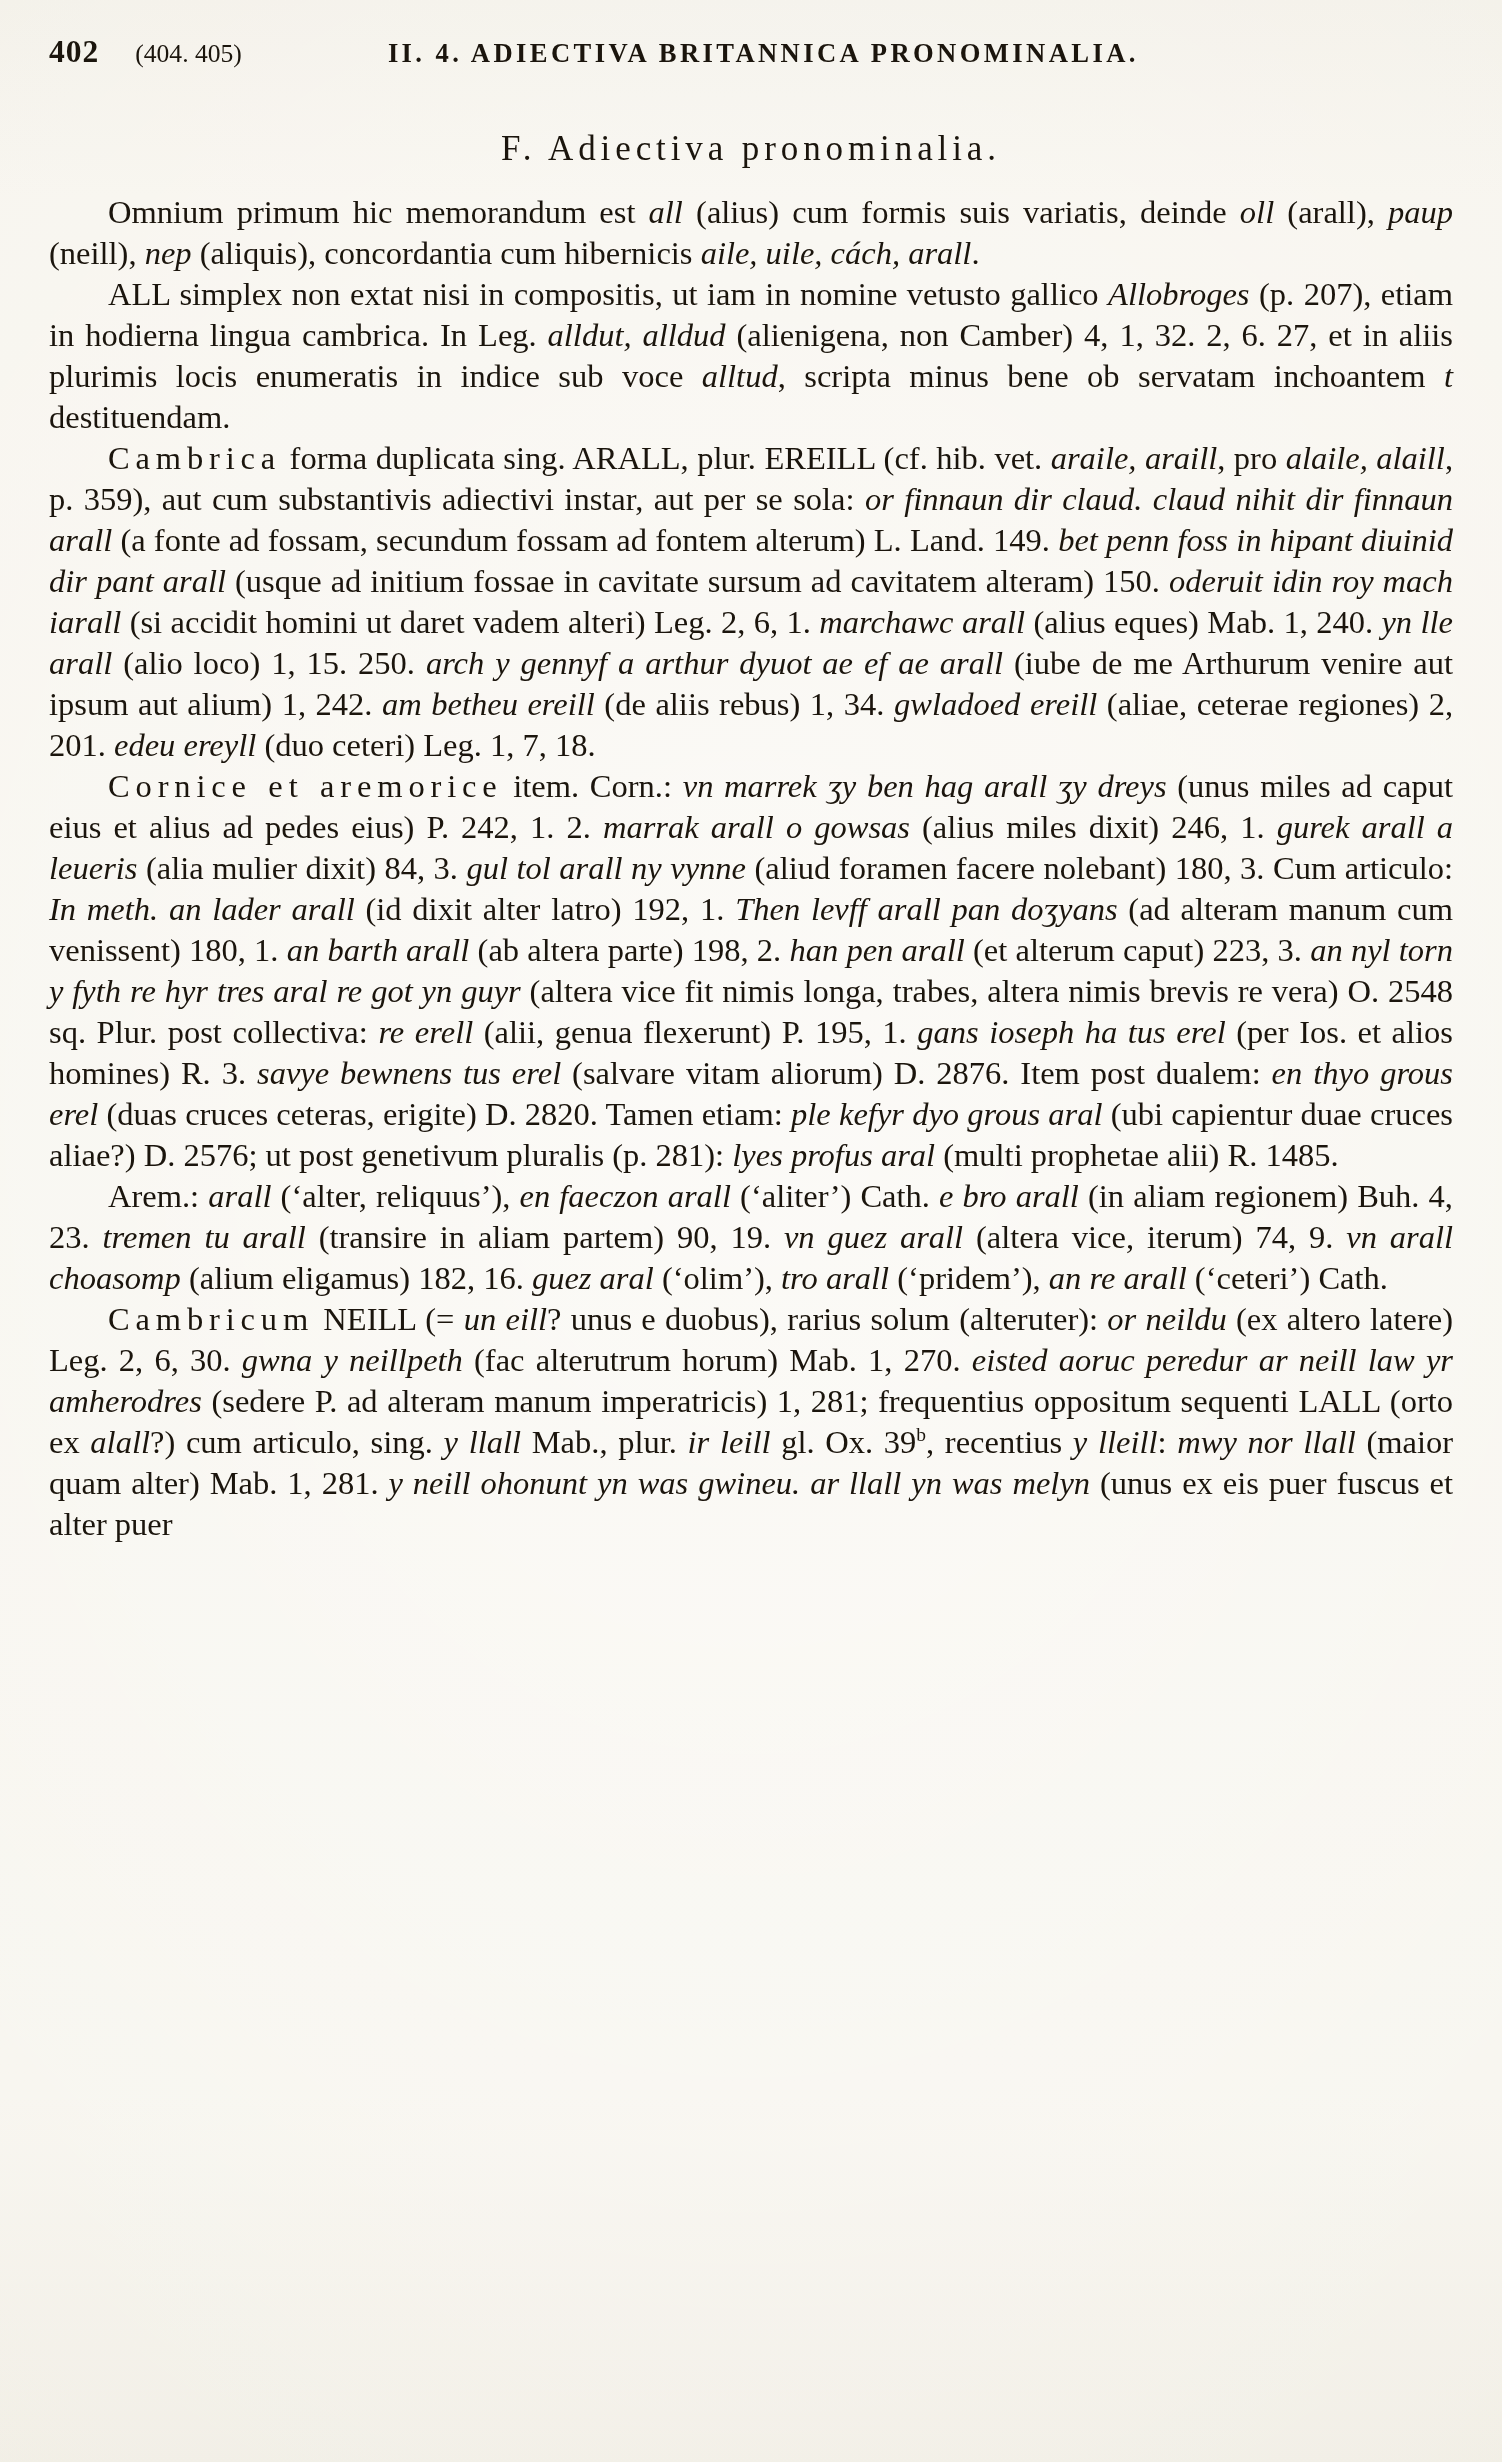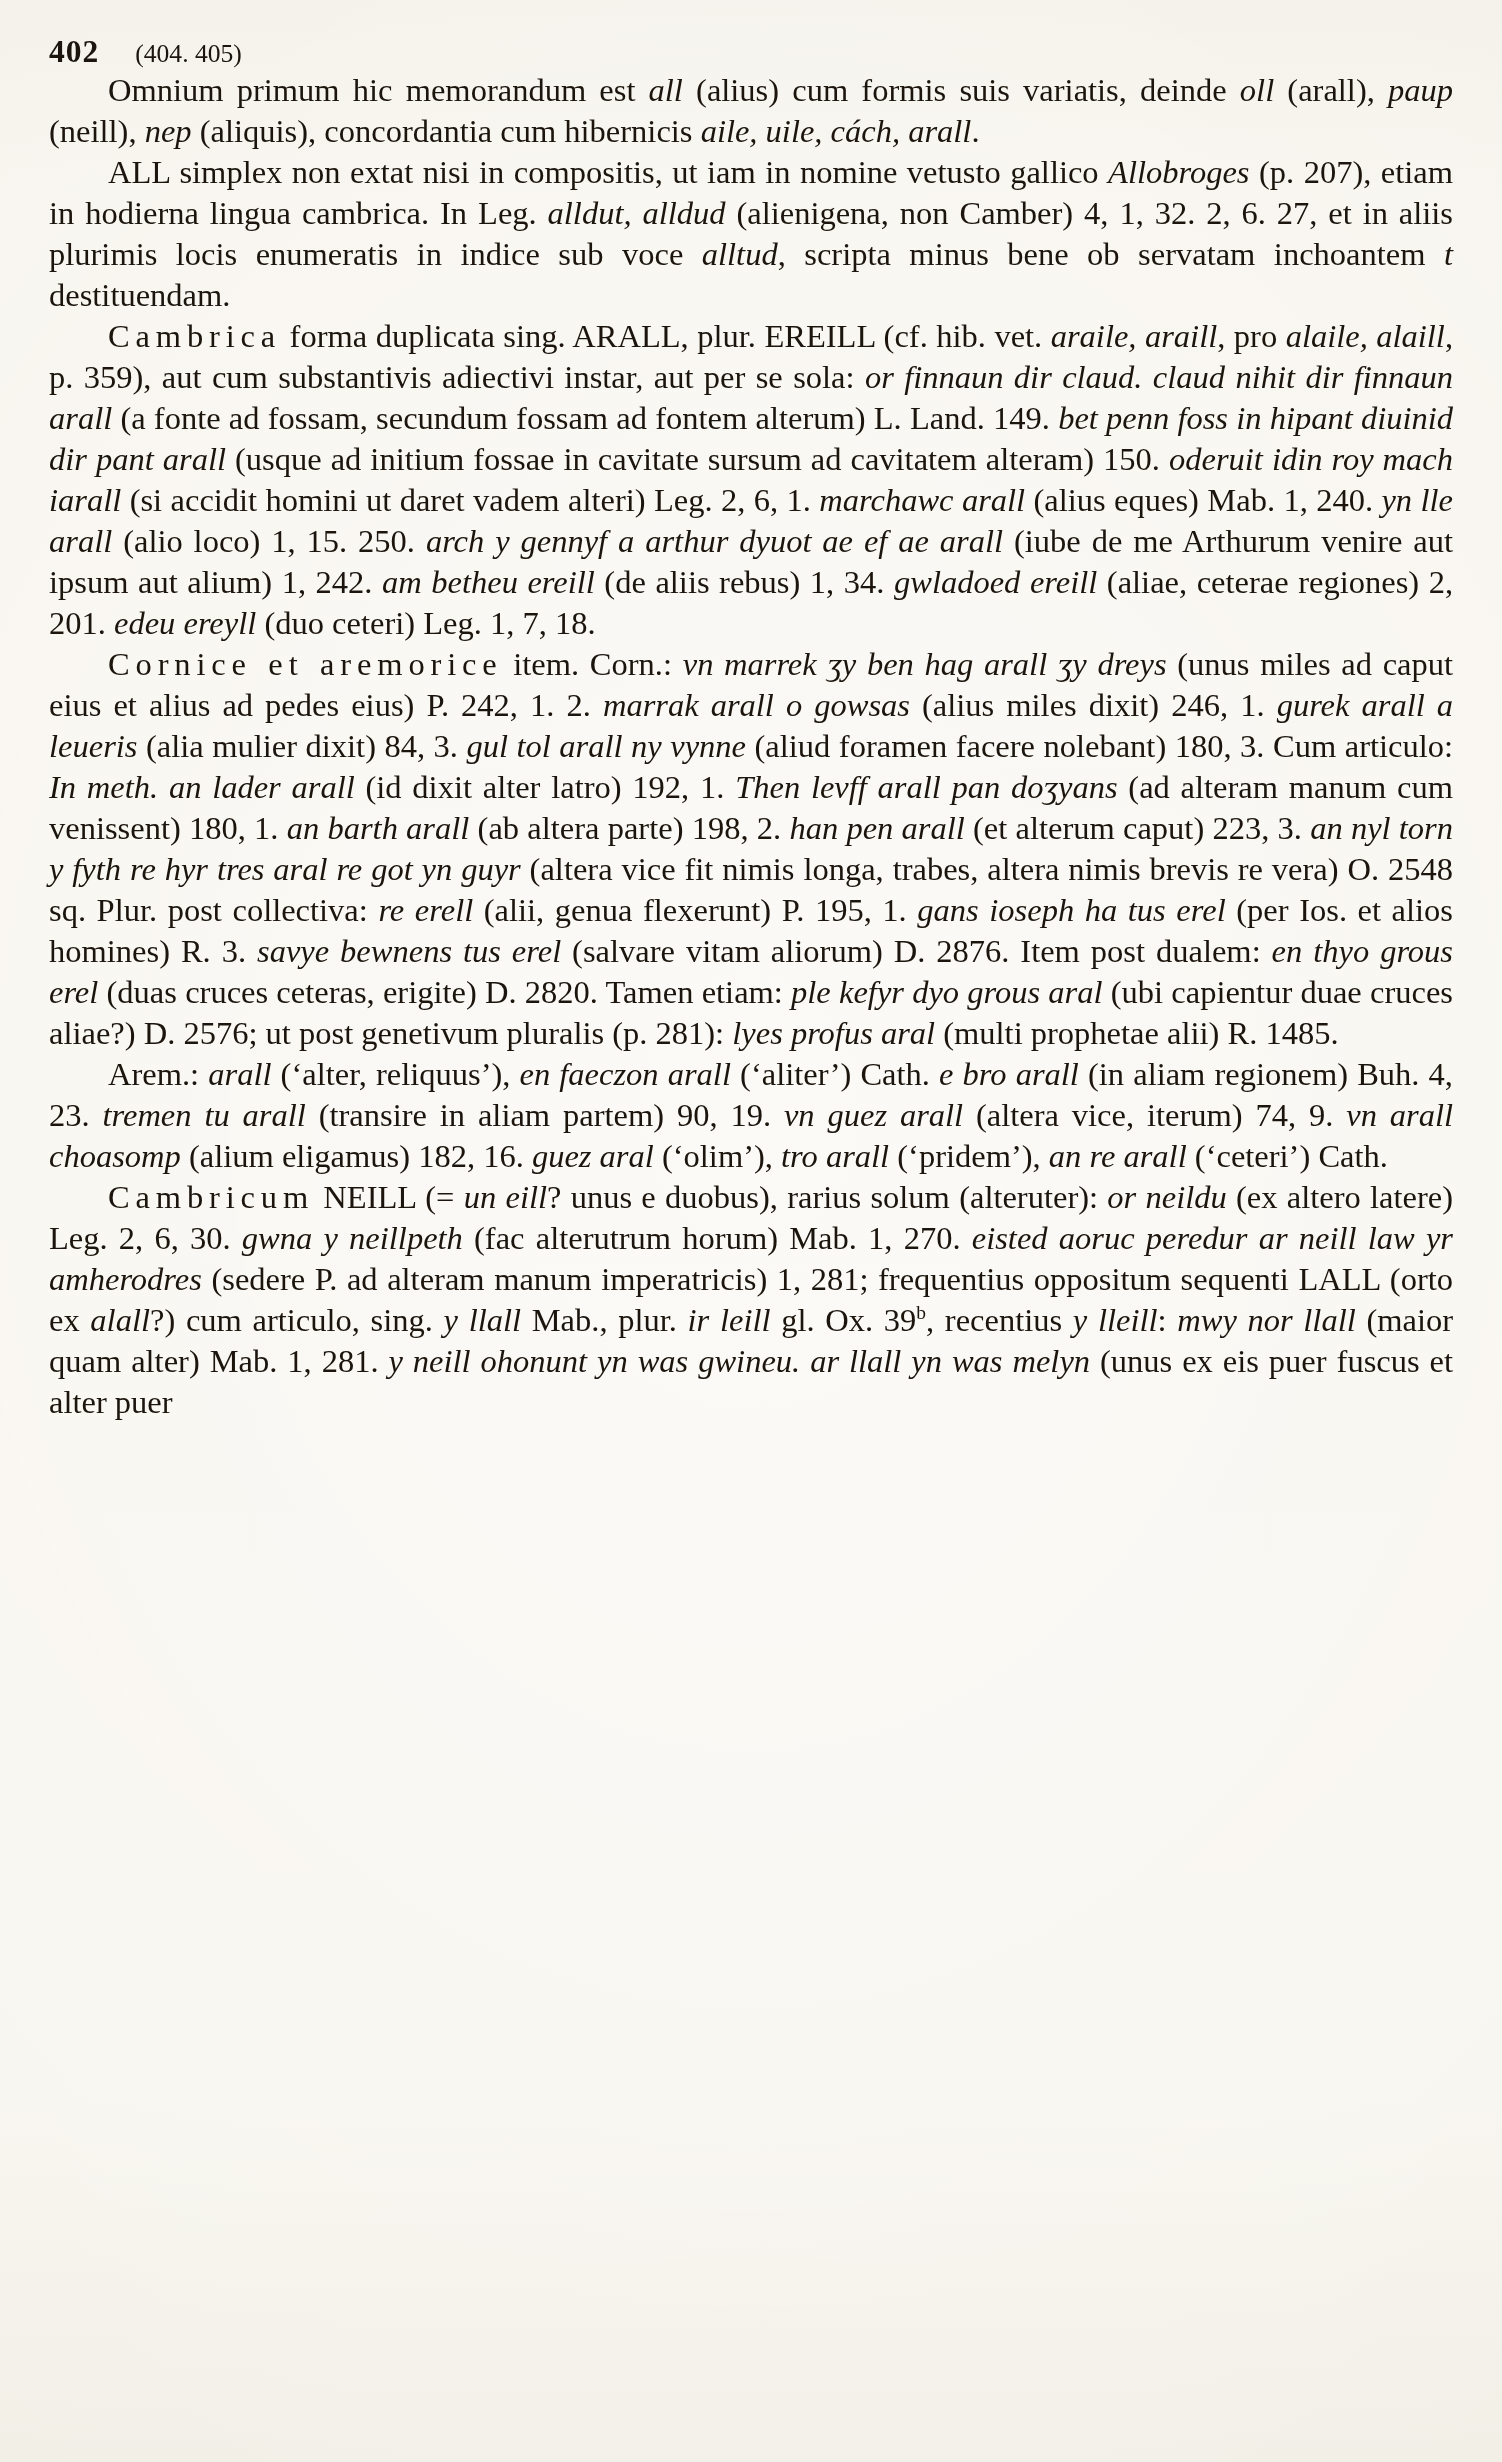--- a/index.html
+++ b/index.html
@@ -73,22 +73,24 @@
   }
 </style>
 </head>
 <body>
 
 <div class="page">
 
   <div class="header">
     <span class="pageno">402</span>
     <span class="folio">(404. 405)</span>
+    <span class="running">II. 4. ADIECTIVA BRITANNICA PRONOMINALIA.</span>
   </div>
 
+  <div class="heading">F. Adiectiva pronominalia.</div>
 
   <div class="body">
       <p class="para"><span>Omnium primum hic memorandum est </span><span class="it">all</span><span> (alius) cum formis suis variatis, deinde </span><span class="it">oll</span><span> (arall), </span><span class="it">paup</span><span> (neill), </span><span class="it">nep</span><span> (aliquis), concordantia cum hibernicis </span><span class="it">aile, uile, cách, arall</span><span>.</span></p>
       <p class="para"><span>ALL simplex non extat nisi in compositis, ut iam in nomine vetusto gallico </span><span class="it">Allobroges</span><span> (p. 207), etiam in hodierna lingua cambrica. In Leg. </span><span class="it">alldut, alldud</span><span> (alienigena, non Camber) 4, 1, 32. 2, 6. 27, et in aliis plurimis locis enumeratis in indice sub voce </span><span class="it">alltud</span><span>, scripta minus bene ob servatam inchoantem </span><span class="it">t</span><span> destituendam.</span></p>
       <p class="para"><span class="sp">Cambrica</span><span> forma duplicata sing. ARALL, plur. EREILL (cf. hib. vet. </span><span class="it">araile, araill</span><span>, pro </span><span class="it">alaile, alaill</span><span>, p. 359), aut cum substantivis adiectivi instar, aut per se sola: </span><span class="it">or finnaun dir claud. claud nihit dir finnaun arall</span><span> (a fonte ad fossam, secundum fossam ad fontem alterum) L. Land. 149. </span><span class="it">bet penn foss in hipant diuinid dir pant arall</span><span> (usque ad initium fossae in cavitate sursum ad cavitatem alteram) 150. </span><span class="it">oderuit idin roy mach iarall</span><span> (si accidit homini ut daret vadem alteri) Leg. 2, 6, 1. </span><span class="it">marchawc arall</span><span> (alius eques) Mab. 1, 240. </span><span class="it">yn lle arall</span><span> (alio loco) 1, 15. 250. </span><span class="it">arch y gennyf a arthur dyuot ae ef ae arall</span><span> (iube de me Arthurum venire aut ipsum aut alium) 1, 242. </span><span class="it">am betheu ereill</span><span> (de aliis rebus) 1, 34. </span><span class="it">gwladoed ereill</span><span> (aliae, ceterae regiones) 2, 201. </span><span class="it">edeu ereyll</span><span> (duo ceteri) Leg. 1, 7, 18.</span></p>
       <p class="para"><span class="sp">Cornice et aremorice</span><span> item. Corn.: </span><span class="it">vn marrek ʒy ben hag arall ʒy dreys</span><span> (unus miles ad caput eius et alius ad pedes eius) P. 242, 1. 2. </span><span class="it">marrak arall o gowsas</span><span> (alius miles dixit) 246, 1. </span><span class="it">gurek arall a leueris</span><span> (alia mulier dixit) 84, 3. </span><span class="it">gul tol arall ny vynne</span><span> (aliud foramen facere nolebant) 180, 3. Cum articulo: </span><span class="it">In meth. an lader arall</span><span> (id dixit alter latro) 192, 1. </span><span class="it">Then levff arall pan doʒyans</span><span> (ad alteram manum cum venissent) 180, 1. </span><span class="it">an barth arall</span><span> (ab altera parte) 198, 2. </span><span class="it">han pen arall</span><span> (et alterum caput) 223, 3. </span><span class="it">an nyl torn y fyth re hyr tres aral re got yn guyr</span><span> (altera vice fit nimis longa, trabes, altera nimis brevis re vera) O. 2548 sq. Plur. post collectiva: </span><span class="it">re erell</span><span> (alii, genua flexerunt) P. 195, 1. </span><span class="it">gans ioseph ha tus erel</span><span> (per Ios. et alios homines) R. 3. </span><span class="it">savye bewnens tus erel</span><span> (salvare vitam aliorum) D. 2876. Item post dualem: </span><span class="it">en thyo grous erel</span><span> (duas cruces ceteras, erigite) D. 2820. Tamen etiam: </span><span class="it">ple kefyr dyo grous aral</span><span> (ubi capientur duae cruces aliae?) D. 2576; ut post genetivum pluralis (p. 281): </span><span class="it">lyes profus aral</span><span> (multi prophetae alii) R. 1485.</span></p>
       <p class="para"><span>Arem.: </span><span class="it">arall</span><span> (‘alter, reliquus’), </span><span class="it">en faeczon arall</span><span> (‘aliter’) Cath. </span><span class="it">e bro arall</span><span> (in aliam regionem) Buh. 4, 23. </span><span class="it">tremen tu arall</span><span> (transire in aliam partem) 90, 19. </span><span class="it">vn guez arall</span><span> (altera vice, iterum) 74, 9. </span><span class="it">vn arall choasomp</span><span> (alium eligamus) 182, 16. </span><span class="it">guez aral</span><span> (‘olim’), </span><span class="it">tro arall</span><span> (‘pridem’), </span><span class="it">an re arall</span><span> (‘ceteri’) Cath.</span></p>
       <p class="para"><span class="sp">Cambricum</span><span> NEILL (= </span><span class="it">un eill</span><span>? unus e duobus), rarius solum (alteruter): </span><span class="it">or neildu</span><span> (ex altero latere) Leg. 2, 6, 30. </span><span class="it">gwna y neillpeth</span><span> (fac alterutrum horum) Mab. 1, 270. </span><span class="it">eisted aoruc peredur ar neill law yr amherodres</span><span> (sedere P. ad alteram manum imperatricis) 1, 281; frequentius oppositum sequenti LALL (orto ex </span><span class="it">alall</span><span>?) cum articulo, sing. </span><span class="it">y llall</span><span> Mab., plur. </span><span class="it">ir leill</span><span> gl. Ox. 39</span><span class="sup">b</span><span>, recentius </span><span class="it">y lleill</span><span>: </span><span class="it">mwy nor llall</span><span> (maior quam alter) Mab. 1, 281. </span><span class="it">y neill ohonunt yn was gwineu. ar llall yn was melyn</span><span> (unus ex eis puer fuscus et alter puer</span></p>
     </div>
 

